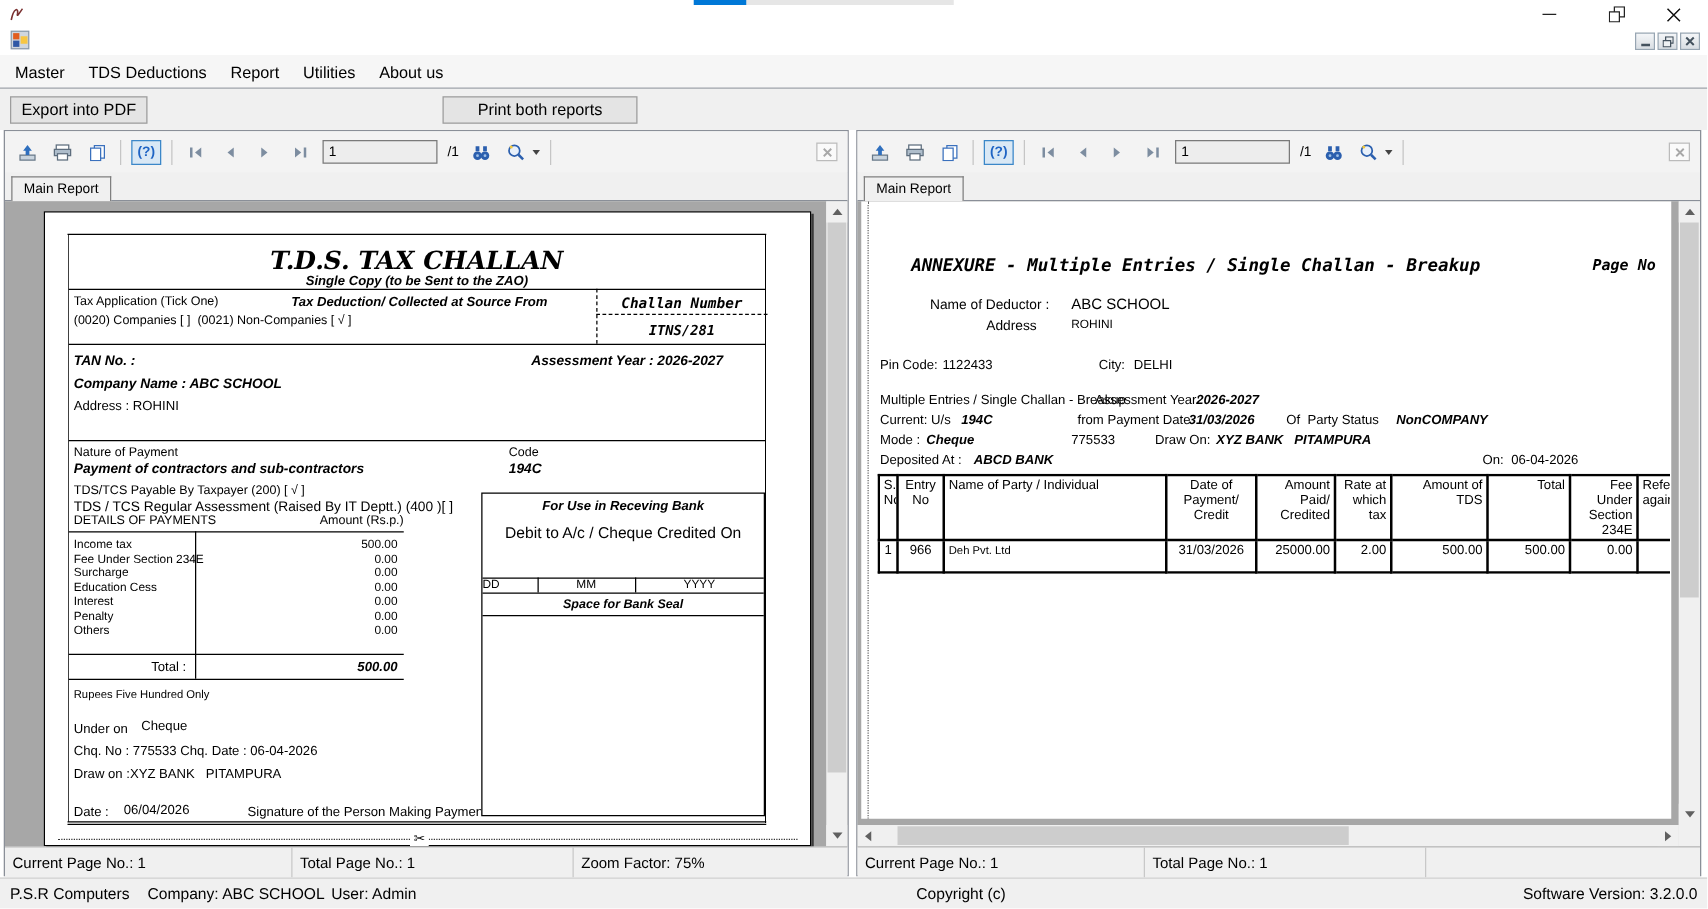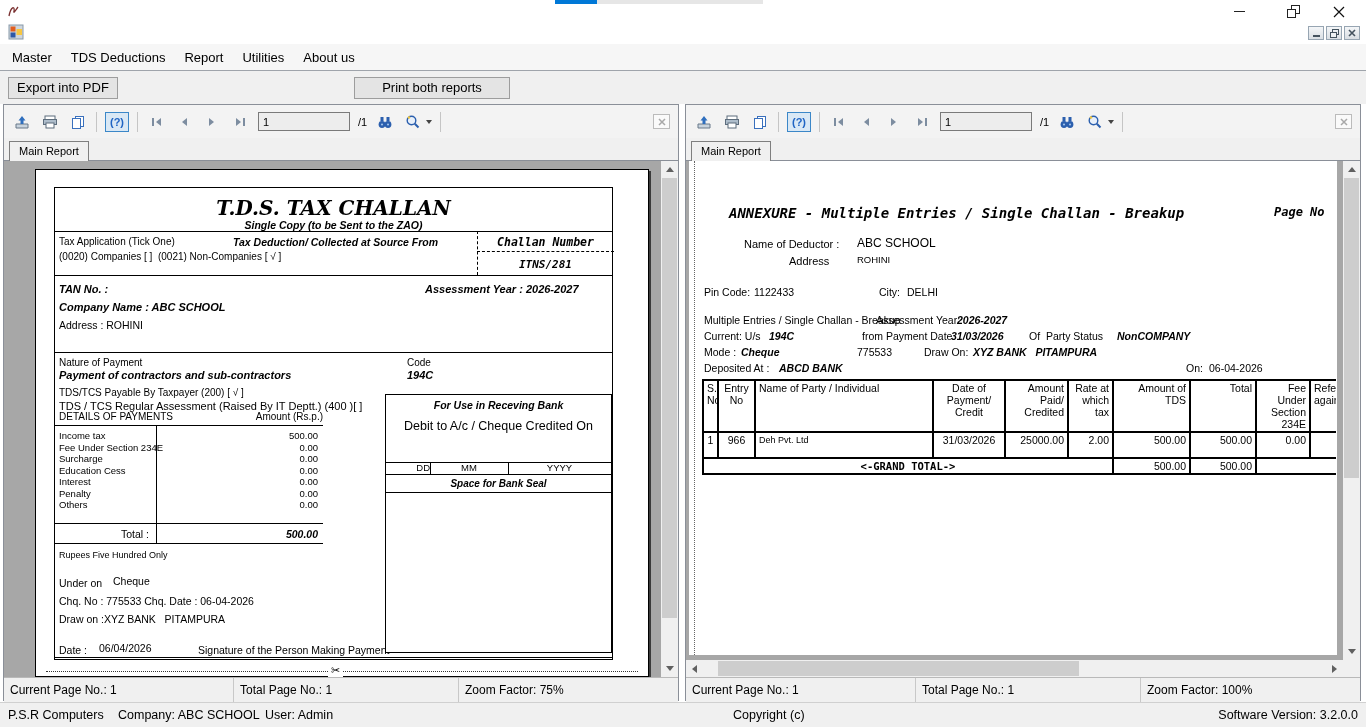--- a/index.html
+++ b/index.html
@@ -313,21 +313,21 @@
           <span class="t s105" style="left:4px;top:456px">Date :</span>
           <span class="t s105" style="left:44px;top:454px">06/04/2026</span>
           <span class="t s105" style="left:143px;top:456px">Signature of the Person Making Payment</span>
 
           <div class="bankbox">
             <span class="t b s105" style="left:0;right:0;top:4px;text-align:center">For Use in Receving Bank</span>
             <span class="t s125" style="left:0;right:0;top:24px;text-align:center">Debit to A/c / Cheque Credited On</span>
             <i class="hl" style="top:67px;left:0;right:0"></i>
             <i class="vl" style="left:44px;top:67px;height:12px"></i>
             <i class="vl" style="left:122px;top:67px;height:12px"></i>
-            <span class="t s95" style="left:0;width:44px;top:68px;text-align:right">DD</span>
+            <span class="t s95" style="left:0;width:44px;top:68px;text-align:left">DD</span>
             <span class="t s95" style="left:44px;width:78px;top:68px;text-align:center">MM</span>
             <span class="t s95" style="left:122px;width:103px;top:68px;text-align:center">YYYY</span>
             <i class="hl" style="top:79px;left:0;right:0"></i>
             <span class="t b s10" style="left:0;right:0;top:83px;text-align:center">Space for Bank Seal</span>
             <i class="hl" style="top:97px;left:0;right:0"></i>
           </div>
         </div>
         <div class="cutline"></div>
         <span class="scissors">✂</span>
       </div>
@@ -500,26 +500,20 @@
               <td class="hc">966</td>
               <td class="hl2" style="font-size:9px">Deh Pvt. Ltd</td>
               <td class="hc">31/03/2026</td>
               <td class="hr">25000.00</td>
               <td class="hr">2.00</td>
               <td class="hr">500.00</td>
               <td class="hr">500.00</td>
               <td class="hr">0.00</td>
               <td></td>
             </tr>
-            <tr class="gt">
-              <td colspan="6" class="gtlabel">&lt;-GRAND  TOTAL-&gt;</td>
-              <td class="hr">500.00</td>
-              <td class="hr">500.00</td>
-              <td colspan="2"></td>
-            </tr>
           </tbody>
             </table>
         </div>
       </div>
 
       <div class="vscroll" style="top:0;height:499px">
         <span class="sb-btn" style="top:0">
             <i class="tri up"></i>
           </span>
         <div class="sb-thumb" style="top:17px;height:300px;left:1px;right:1px"></div>
@@ -535,21 +529,20 @@
         <span class="sb-btn" style="right:0;top:0">
             <i class="tri right"></i>
           </span>
       </div>
       <div class="sb-corner"></div>
     </div>
 
     <div class="vstatus">
       <span class="vs-sec w1">Current Page No.: 1</span>
       <span class="vs-sec w2">Total Page No.: 1</span>
-      <span class="vs-sec w3">Zoom Factor: 100%</span>
     </div>
   </div>
 
   <div class="appbar">
     <span style="left:8px">P.S.R Computers</span>
     <span style="left:118px">Company: ABC SCHOOL</span>
     <span style="left:265px">User: Admin</span>
     <span style="left:733px">Copyright (c)</span>
     <span style="right:8px">Software Version: 3.2.0.0</span>
   </div>

